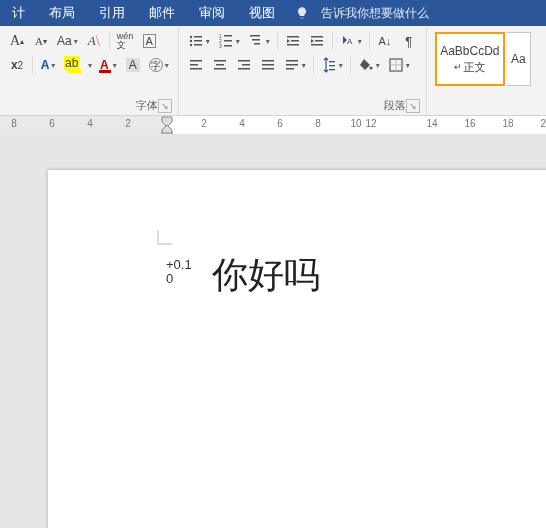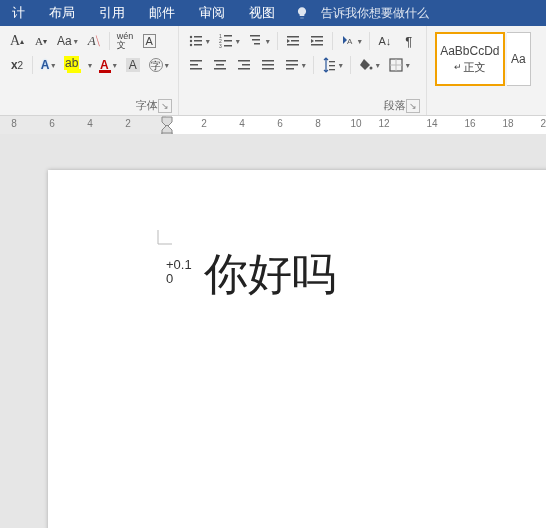--- a/index.html
+++ b/index.html
@@ -24,21 +24,21 @@
   .ruler-area { background: #fff; height: 18px; position: relative; border-bottom: 1px solid #ddd; }
   .ruler { position: absolute; left: 0; right: 0; top: 0; height: 18px; background: #fff; }
   .ruler .num { position: absolute; top: 2px; font-size: 10px; color: #777; transform: translateX(-50%); }
   .ruler .marginshade { position: absolute; top: 0; bottom: 0; background: #e9e9e9; }
   .indent { position: absolute; top: 0; }
   .canvas { position: absolute; left: 0; right: 0; top: 134px; bottom: 0; background: #e6e6e6; overflow: hidden; }
   .page { position: absolute; left: 48px; top: 36px; width: 640px; height: 820px; background: #fff; box-shadow: 0 0 4px rgba(0,0,0,.25); }
   .doc-body { position: absolute; left: 118px; top: 88px; display: flex; align-items: flex-start; }
   .cursor-mark { position: absolute; left: 108px; top: 58px; }
   .annot { font-size: 13px; color: #333; line-height: 14px; width: 38px; }
-  .maintext { font-family: "SimSun", serif; font-size: 44px; color: #222; margin-left: 0; line-height: 34px; }
+  .maintext { font-family: "SimSun", serif; font-size: 36px; color: #222; margin-left: 8px; line-height: 34px; }
   .hlY { background: #ffff00; padding: 0 1px; }
   .fcR { color: #c00000; font-weight: bold; }
   .icon { width: 16px; height: 16px; }
   .wen-box { border: 1px solid #888; padding: 0 2px; font-size: 11px; }
   .fontA { font-family: "Times New Roman", serif; }
 </style>
 </head>
 <body>
 
 <div class="tabbar">
@@ -266,21 +266,21 @@
     <div id="ruler-nums">
         <span class="num" style="left: 14px;">8</span>
         <span class="num" style="left: 52px;">6</span>
         <span class="num" style="left: 90px;">4</span>
         <span class="num" style="left: 128px;">2</span>
         <span class="num" style="left: 204px;">2</span>
         <span class="num" style="left: 242px;">4</span>
         <span class="num" style="left: 280px;">6</span>
         <span class="num" style="left: 318px;">8</span>
         <span class="num" style="left: 356px;">10</span>
-        <span class="num" style="left: 384px;">12</span>
+        <span class="num" style="left: 371px;">12</span>
         <span class="num" style="left: 432px;">14</span>
         <span class="num" style="left: 470px;">16</span>
         <span class="num" style="left: 508px;">18</span>
         <span class="num" style="left: 546px;">20</span>
       </div>
     <svg class="indent" style="left:161px" width="12" height="18">
         <path d="M1 1h10v5l-5 5-5-5z" fill="#ddd" stroke="#888"></path>
       </svg>
     <svg class="indent" style="left:161px;top:8px" width="12" height="12">
         <path d="M1 10h10v-4l-5-5-5 5z" fill="#ddd" stroke="#888"></path>

